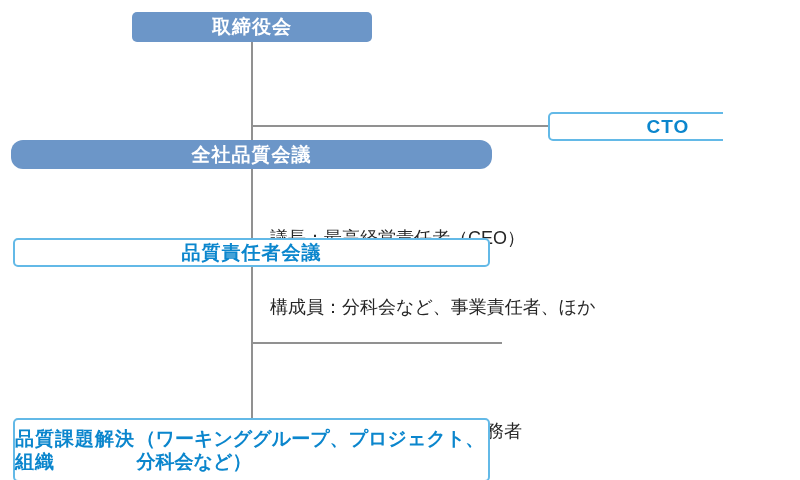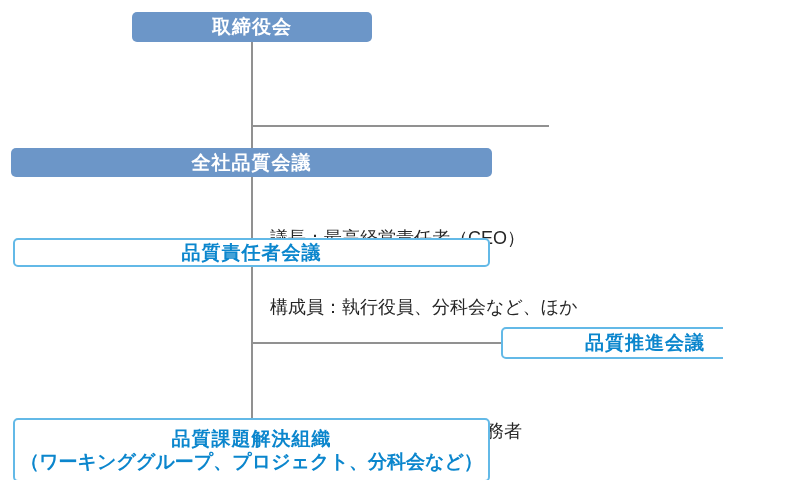--- a/index.html
+++ b/index.html
@@ -45,59 +45,59 @@
     line-height: 23px;
     white-space: pre;
     z-index: 2;
   }
   .node .sub {
     font-weight: bold;
     letter-spacing: 0;
   }
   .node .stack {
     display: flex;
-    flex-direction: column;
+    flex-direction: row;
     align-items: center;
     line-height: 23px;
   }
 </style>
 </head>
 <body>
 
 <div id="canvas">
 
   <div class="connector" style="left:251px; top:33px; width:2px; height:378px;"></div>
   <div class="connector" style="left:252px; top:117px; width:297px; height:2px;"></div>
   <div class="connector" style="left:252px; top:334px; width:250px; height:2px;"></div>
 
   <div class="node filled" style="left:132px; top:4px; width:240px; height:30px;">
     <span>取締役会</span>
   </div>
 
 
+  <div class="node outline" style="left:548px; top:104px; width:240px; height:29px;">
+    <span>CTO</span>
+  </div>
 
-  <div class="node filled" style="left:11px; top:140px; width:481px; height:29px;">
+  <div class="node filled" style="left:11px; top:132px; width:481px; height:29px;border-radius:12px;">
     <span>全社品質会議</span>
   </div>
 
   <div class="note" style="left:270px; top:173px;">
     <div>議長：最高経営責任者（CEO）</div>
-    <div>構成員：執行役員、分科会など、ほか</div>
+    <div>構成員：分科会など、事業責任者、ほか</div>
   </div>
 
   <div class="node outline" style="left:13px; top:230px; width:477px; height:29px;">
     <span>品質責任者会議</span>
   </div>
 
   <div class="note" style="left:270px; top:263px;">
   </div>
 
-  <div class="node outline" style="left:501px; top:319px; width:288px; height:32px;">
-    <span>品質推進会議</span>
-  </div>
 
   <div class="note" style="left:270px; top:366px;">
     <div>構成員：事業部品質保証実務者</div>
   </div>
 
   <div class="node outline" style="left:13px; top:410px; width:477px; height:64px;">
     <div class="stack">
       <span>品質課題解決組織</span>
       <span class="sub">（ワーキンググループ、プロジェクト、分科会など）</span>
     </div>

